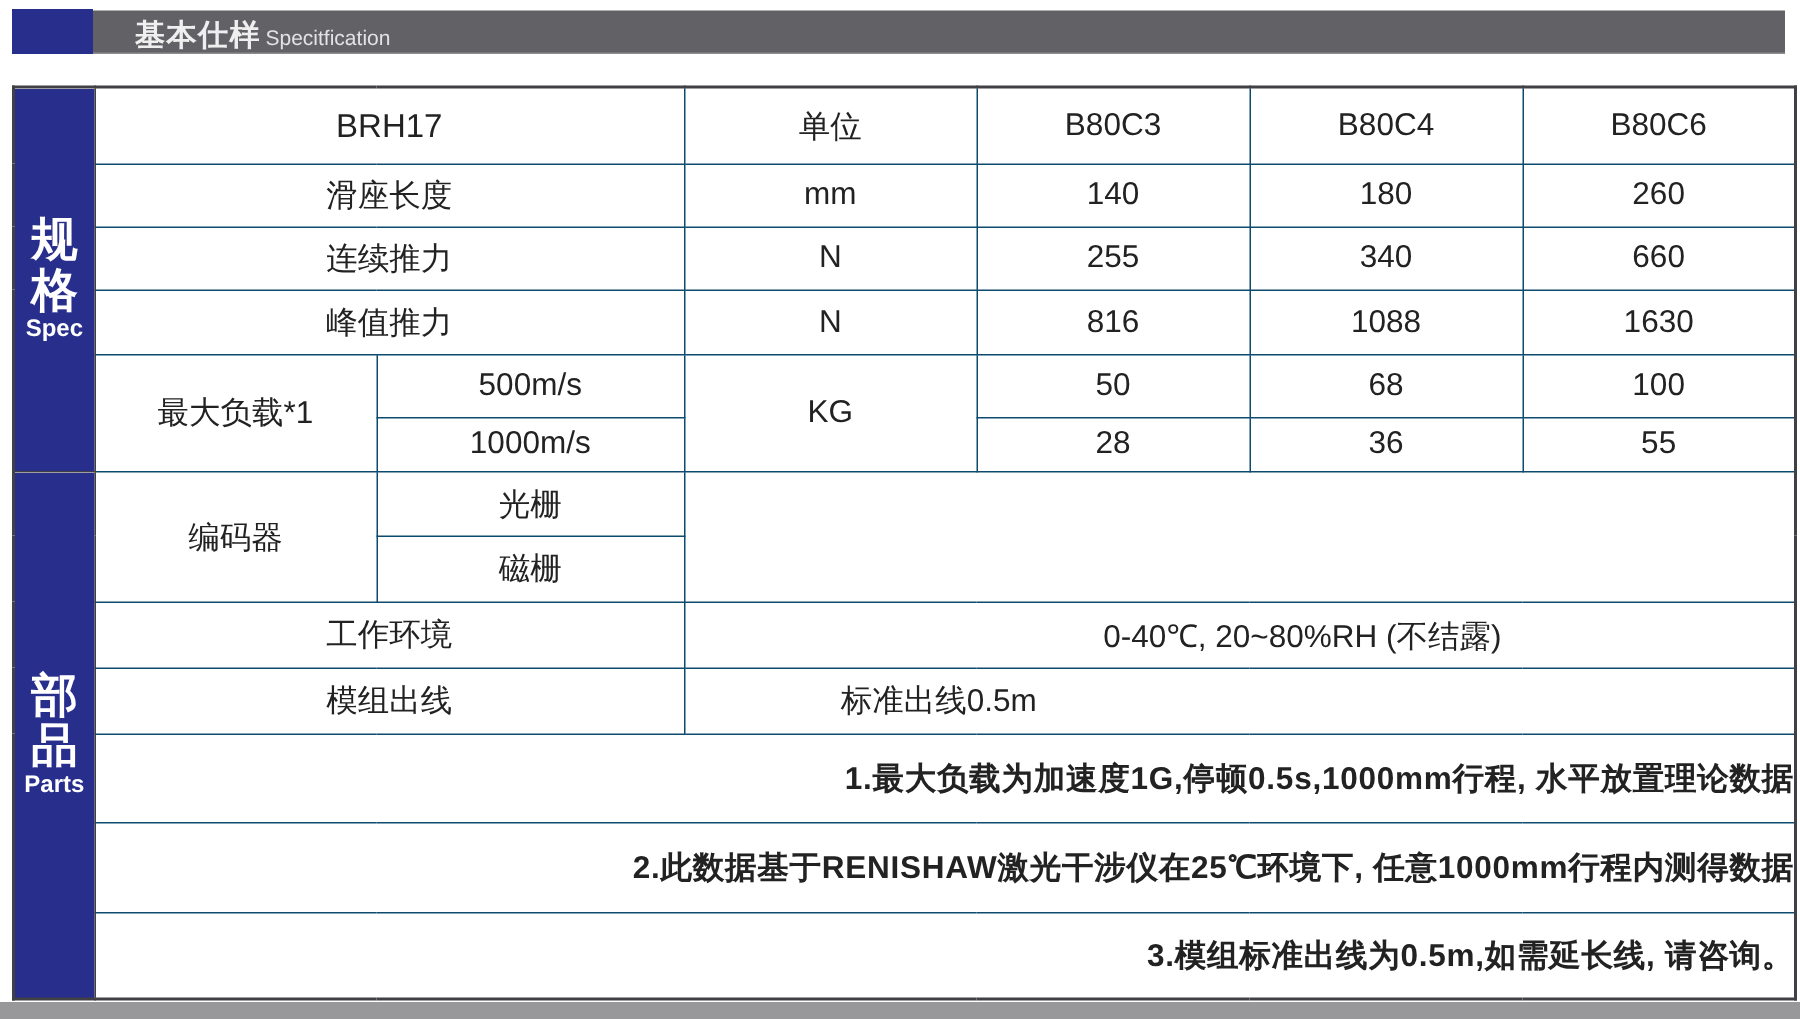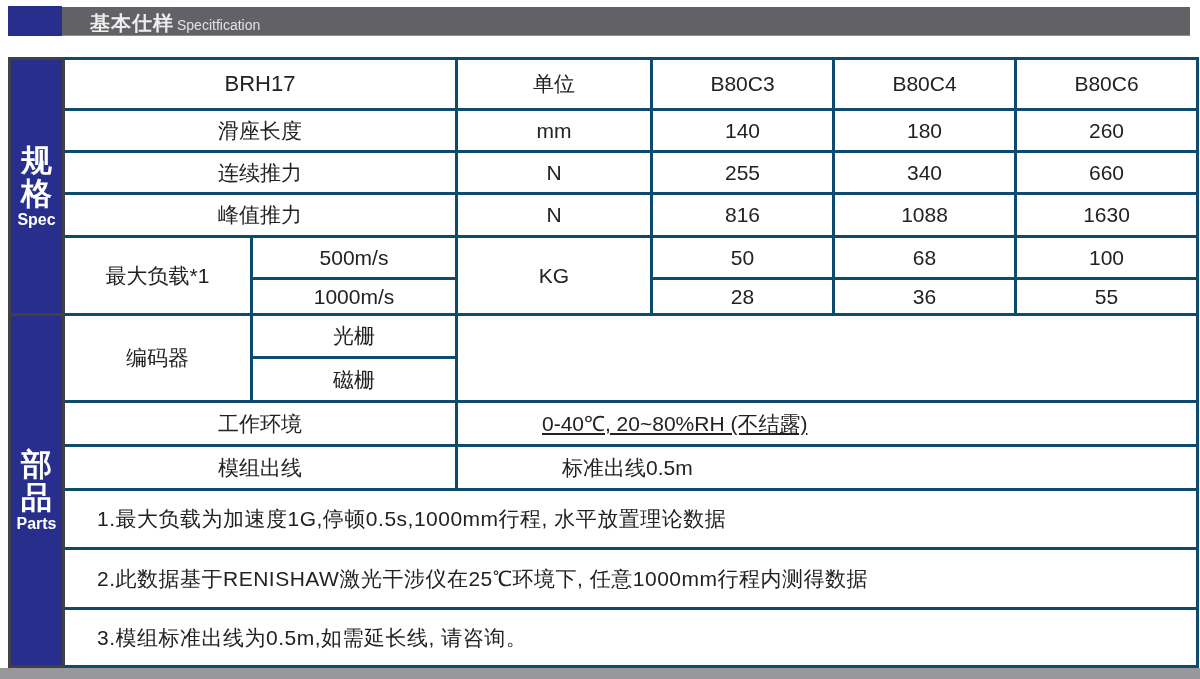--- a/index.html
+++ b/index.html
@@ -13,25 +13,25 @@
   #title-accent { position:absolute; left:0; top:-1px; width:54px; height:30px; background:#272e8c; }
   #title-wrap { position:absolute; left:82px; top:0; height:29px; display:flex; align-items:baseline;
                 gap:3px; padding-top:3px; }
   #title-cn { font-size:20px; font-weight:bold; color:#efefef; letter-spacing:1px; }
   #title-en { font-size:14px; color:#e2e2e4; }
 
   
   #table-wrap { position:absolute; left:8px; top:57px; width:1188px; }
   table { border-collapse:collapse; table-layout:fixed; width:1188px;
           border:2px solid #404045; }
-  td { border:3px solid #0c4a6e; text-align:center; vertical-align:middle;
+  td { border:1px solid #0c4a6e; text-align:center; vertical-align:middle;
        font-size:21px; color:#222; overflow:hidden; }
   td.model-name { font-size:22px; }
-  td.note { text-align:left; padding-left:32px; font-size:21px; letter-spacing:0.5px; }
-  td.val-left { text-align:left; padding-left:84px;text-decoration:underline; }
+  td.note { text-align:right; padding-left:32px; font-size:21px; letter-spacing:0.5px;font-weight:bold; }
+  td.val-left { text-align:center; padding-left:84px; }
   td.val-left2 { text-align:left; padding-left:104px; }
 
   
   td.sidebar { background:#272e8c; border-color:#404045; color:#ffffff; padding:0; }
   .sb-inner { display:flex; flex-direction:column; align-items:center; justify-content:center; height:100%; }
   .sb-cn { font-size:31px; font-weight:bold; line-height:1.08; letter-spacing:0; }
   .sb-en { font-size:16px; font-weight:bold; margin-top:1px; }
 
   
   #bottom-strip { position:absolute; left:0; top:668px; width:1200px; height:11px; background:#98989b; }

